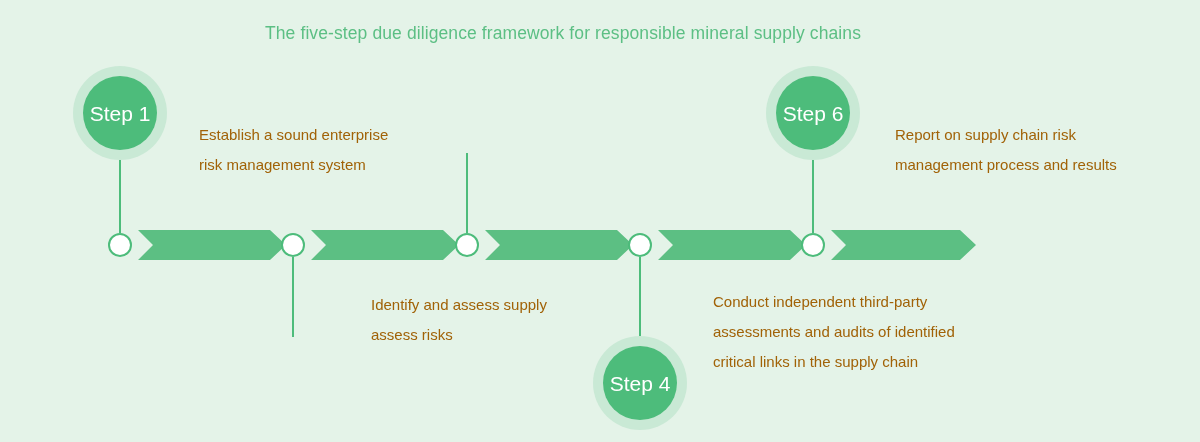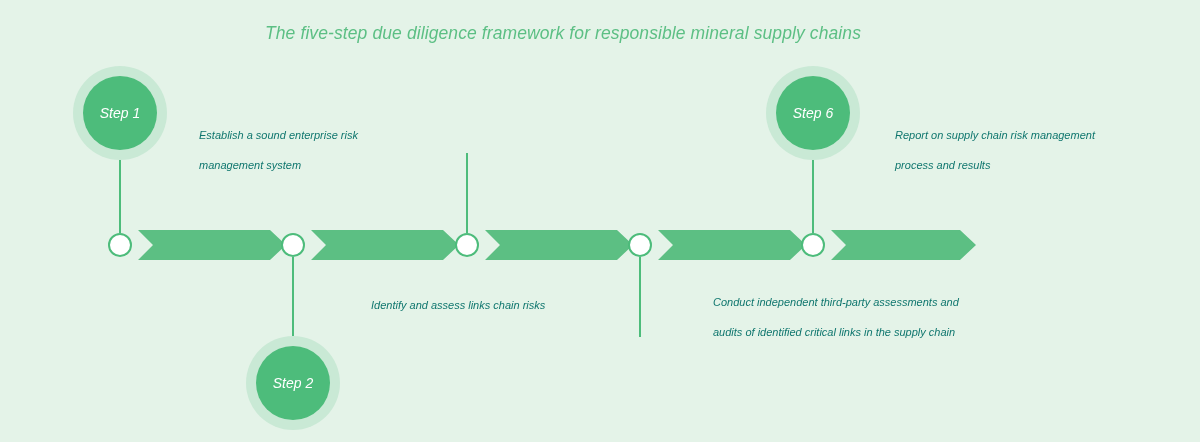--- a/index.html
+++ b/index.html
@@ -13,21 +13,20 @@
     background: #e4f3e8;
     font-family: "Liberation Sans", sans-serif;
     overflow: hidden;
   }
 
   #infographic {
     position: relative;
     width: 1200px;
     height: 442px;
     background: #e4f3e8;
-    font-style: italic;
   }
 
   
   .chart-title {
     position: absolute;
     left: 265px;
     top: 21px;
     font-size: 17.5px;
     line-height: 24px;
     color: #5cbf84;
@@ -92,31 +91,31 @@
     width: 74px;
     height: 74px;
     border-radius: 50%;
     background: #4dbc7b;
     display: flex;
     align-items: center;
     justify-content: center;
   }
   .step-bubble .step-label {
     color: #ffffff;
-    font-size: 14px;
+    font-size: 21px;
     line-height: 1;
     white-space: nowrap;
   }
 
   
   .step-desc {
     position: absolute;
-    font-size: 11px;
+    font-size: 15px;
     line-height: 30px;
-    color: #0f766e;
+    color: #a16207;
   }
 </style>
 </head>
 <body>
 
 <div id="infographic">
 
   <div class="chart-title">The five-step due diligence framework for responsible mineral supply chains</div>
 
   <div class="timeline-layer">
@@ -139,36 +138,36 @@
     <div class="node" style="left:640px;"></div>
     <div class="node" style="left:813px;"></div>
   </div>
 
   <div class="step-bubble" style="left:120px; top:113px;">
     <div class="step-core">
       <span class="step-label">Step 1</span>
     </div>
   </div>
 
-  <div class="step-bubble" style="left:293px; top:383px;">
+
+
+  <div class="step-bubble" style="left:640px; top:383px;">
     <div class="step-core">
-      <span class="step-label">Step 2</span>
+      <span class="step-label">Step 4</span>
     </div>
   </div>
-
-
 
   <div class="step-bubble" style="left:813px; top:113px;">
     <div class="step-core">
       <span class="step-label">Step 6</span>
     </div>
   </div>
 
   <div class="step-desc" style="left:199px; top:120px; width:196px;">Establish a sound enterprise risk management system</div>
 
-  <div class="step-desc" style="left:371px; top:290px; width:180px;">Identify and assess links chain risks</div>
+  <div class="step-desc" style="left:371px; top:290px; width:180px;">Identify and assess supply assess risks</div>
 
 
   <div class="step-desc" style="left:895px; top:120px; width:240px;">Report on supply chain risk management process and results</div>
 
   <div class="step-desc" style="left:713px; top:287px; width:272px;">Conduct independent third-party assessments and audits of identified critical links in the supply chain</div>
 
 </div>
 
 </body></html>

